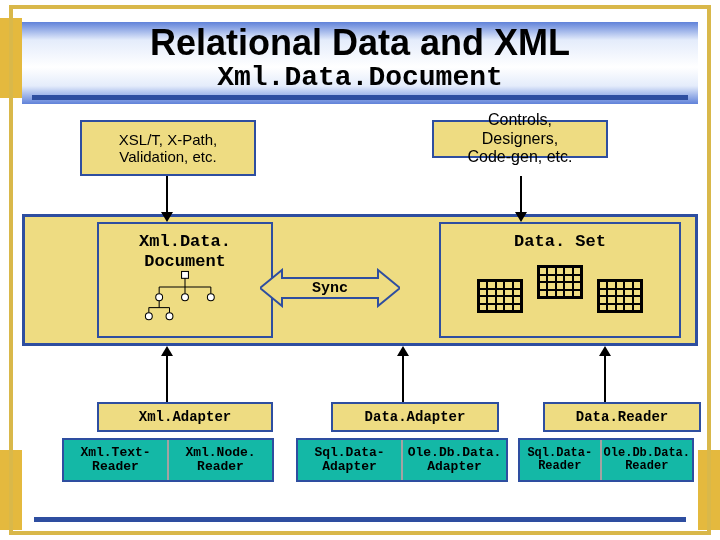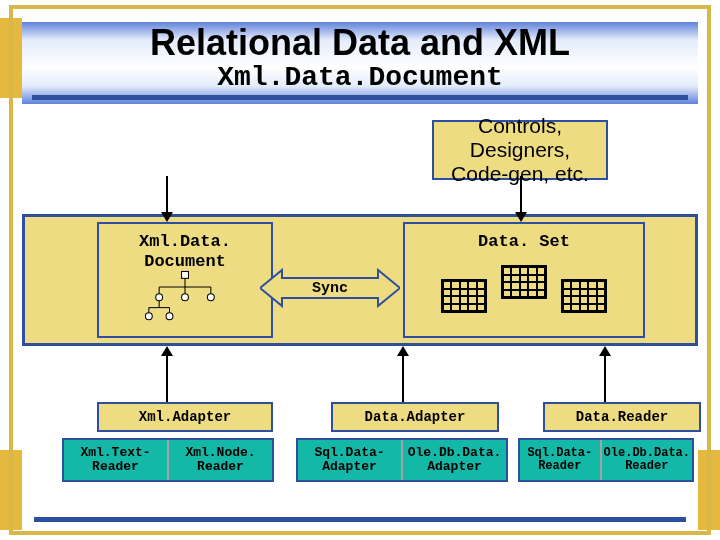--- a/index.html
+++ b/index.html
@@ -79,26 +79,26 @@
     justify-content: center;
     font-size: 14px;
     line-height: 1.15;
     padding: 2px;
   }
   .box.mono { font-family: "Courier New", monospace; font-weight: bold; margin-left: 17px; }
   .box.bold { font-weight: bold; }
 
   
   .b-xsl { left: 58px; top: 0; width: 176px; height: 56px; font-size: 15px; }
-  .b-ctrl { left: 410px; top: 0; width: 176px; height: 60px; font-size: 21px; }
+  .b-ctrl { left: 410px; top: 0; width: 176px; height: 38px; font-size: 16px; }
 
   
   .b-xdd { left: 58px; top: 102px; width: 176px; height: 116px; font-size: 17px; }
   .b-xdd .lbl { position: absolute; top: 8px; left: 0; right: 0; }
-  .b-ds  { left: 364px; top: 102px; width: 242px; height: 116px; font-size: 17px; padding-left: 20px; }
+  .b-ds  { left: 400px; top: 102px; width: 242px; height: 116px; font-size: 17px; padding-left: 20px; }
   .b-ds .lbl { position: absolute; top: 8px; left: 0; right: 0; }
 
   
   .tree {
     position: absolute; left: 0; right: 0; top: 44px; bottom: 6px;
     pointer-events: none;
   }
   .tree svg { width: 100%; height: 100%; }
 
   
@@ -186,20 +186,24 @@
 <div class="title-band">
   <div class="title-text">Relational Data and XML</div>
   <div class="subtitle-text">Xml.Data.Document</div>
   <div class="title-rule"></div>
 </div>
 
 <div class="canvas">
 
   <div class="mid-band"></div>
 
+  <div class="box b-xsl">
+    <span style="white-space:pre-line">XSL/T, X-Path,
+Validation, etc.</span>
+  </div>
   <div class="box b-ctrl">
     <span style="white-space:pre-line">Controls,
 Designers,
 Code-gen, etc.</span>
   </div>
 
   <div class="varrow" style="left:136px; top:56px; height:46px;">
     <svg viewBox="0 0 18 46">
         <line x1="9" y1="0" x2="9" y2="36" stroke="#000" stroke-width="2"></line>
         <polygon points="9,46 3,36 15,36" fill="#000"></polygon>

